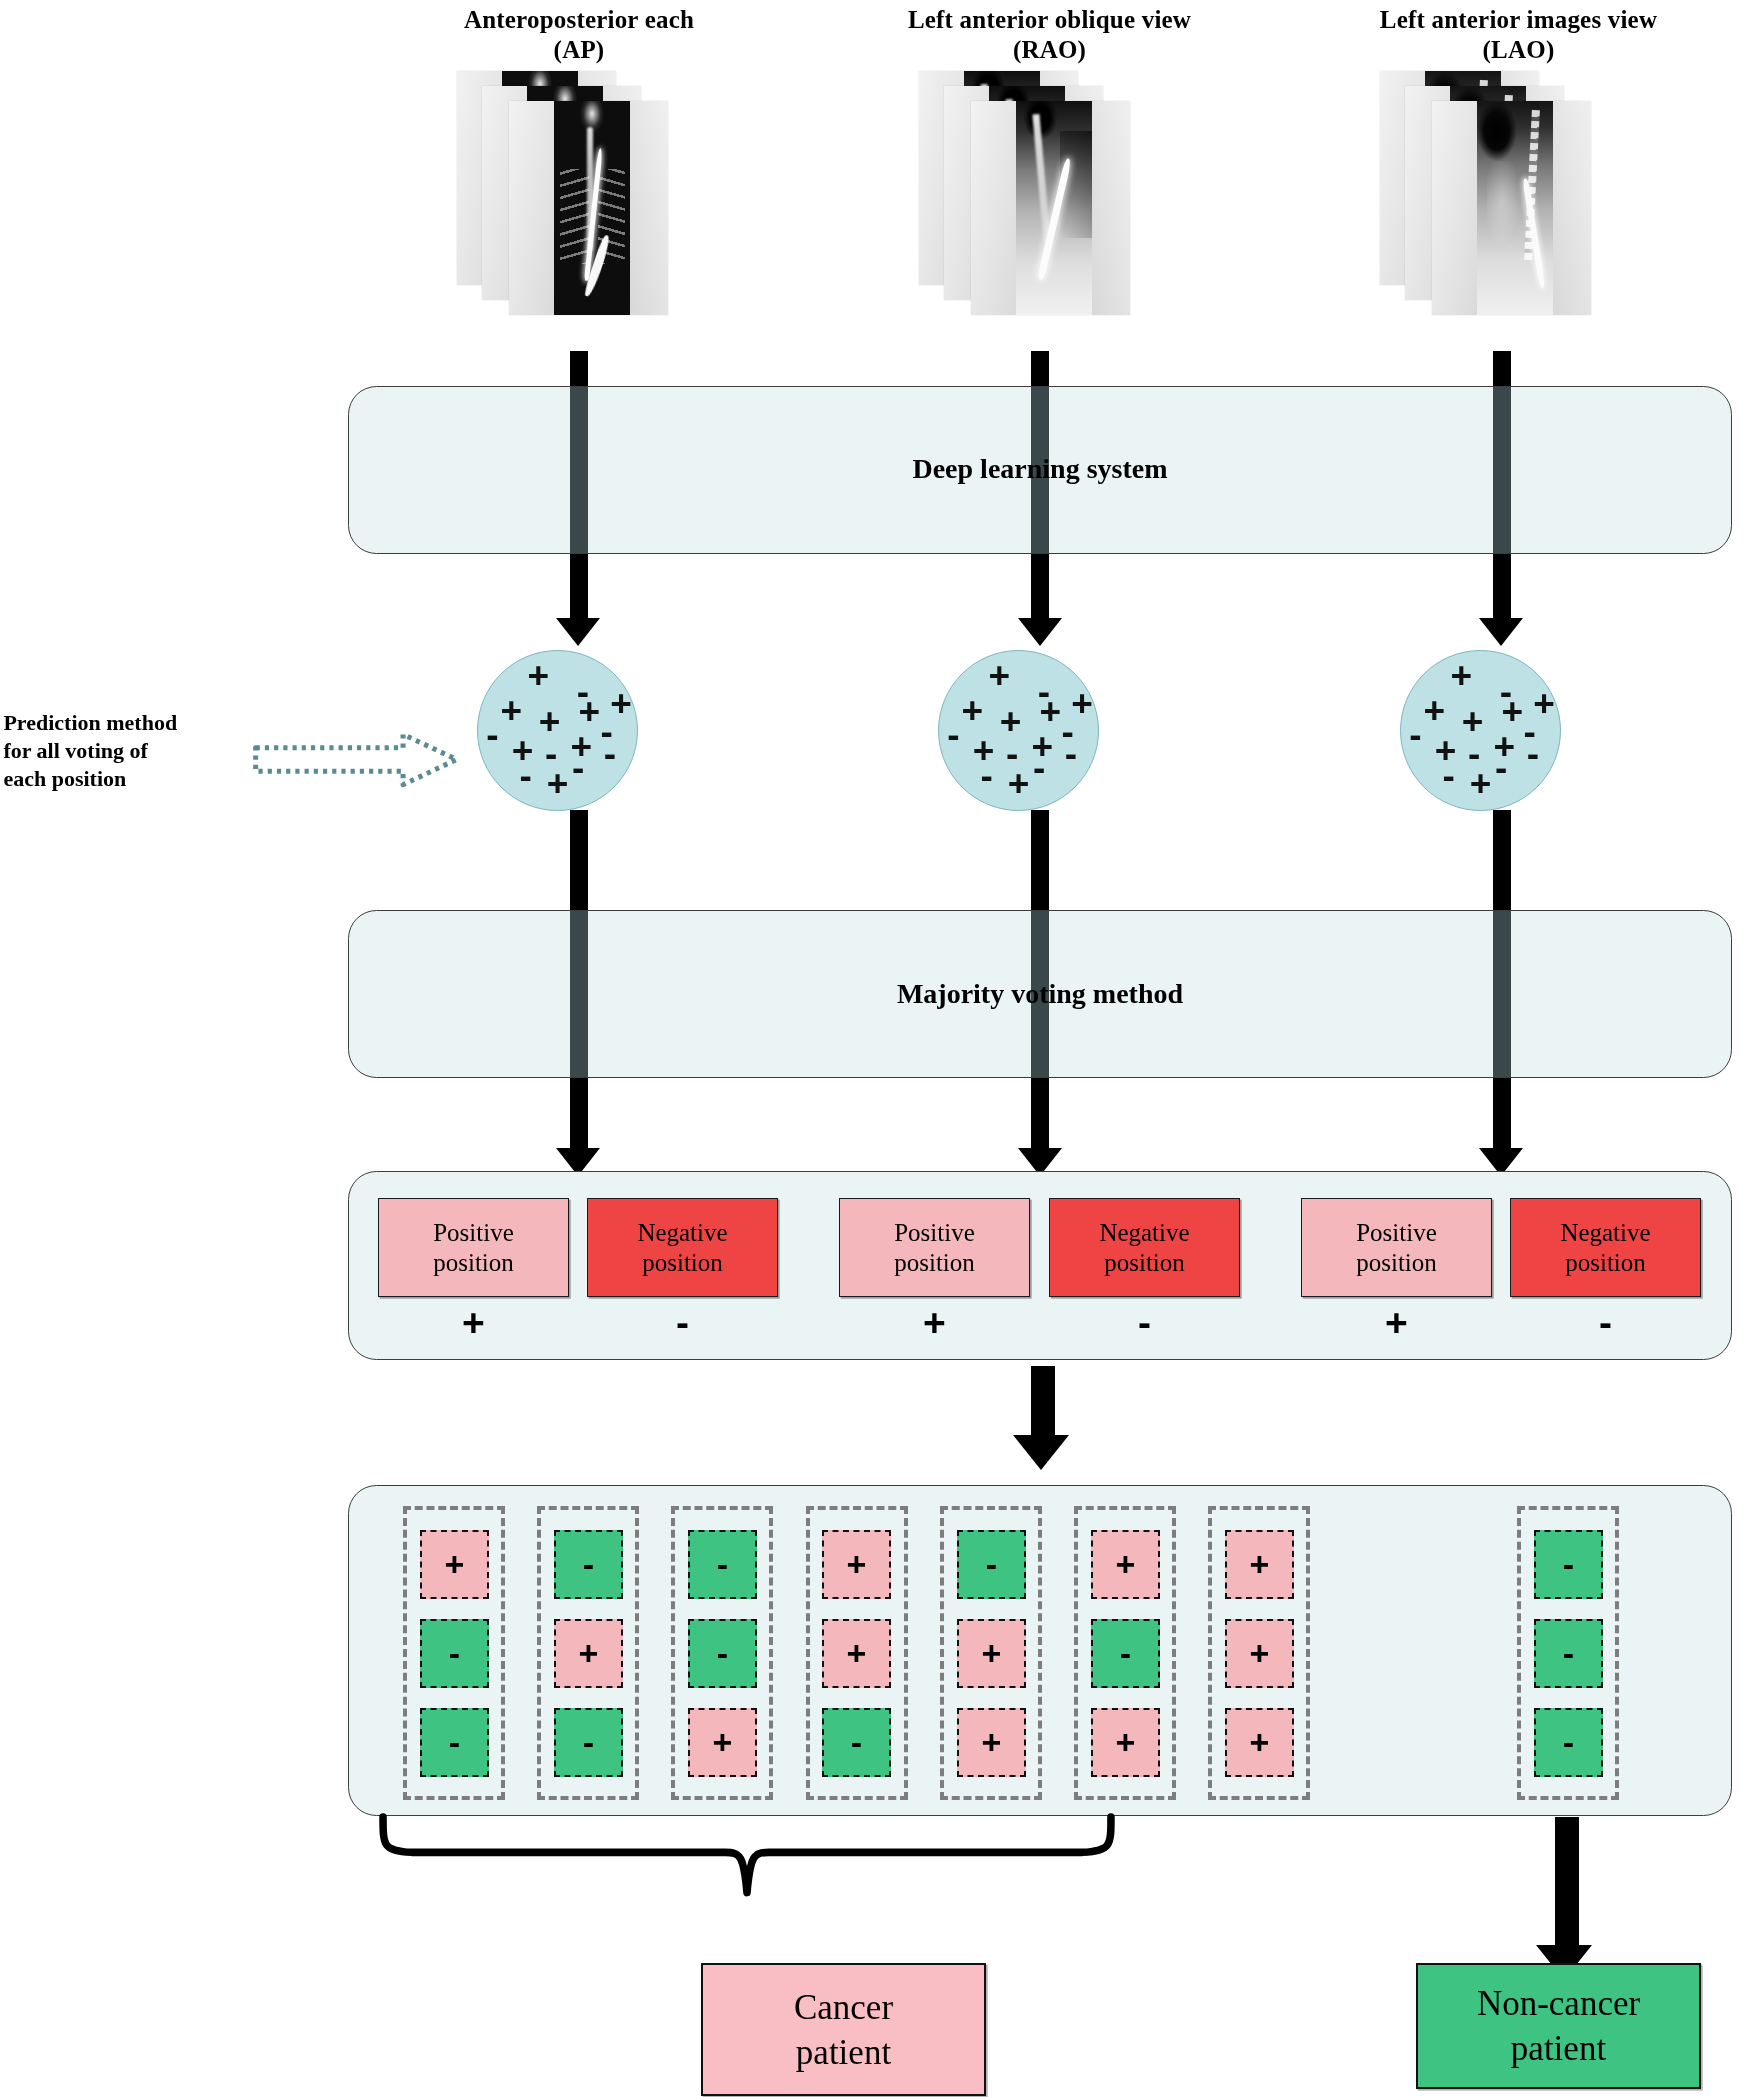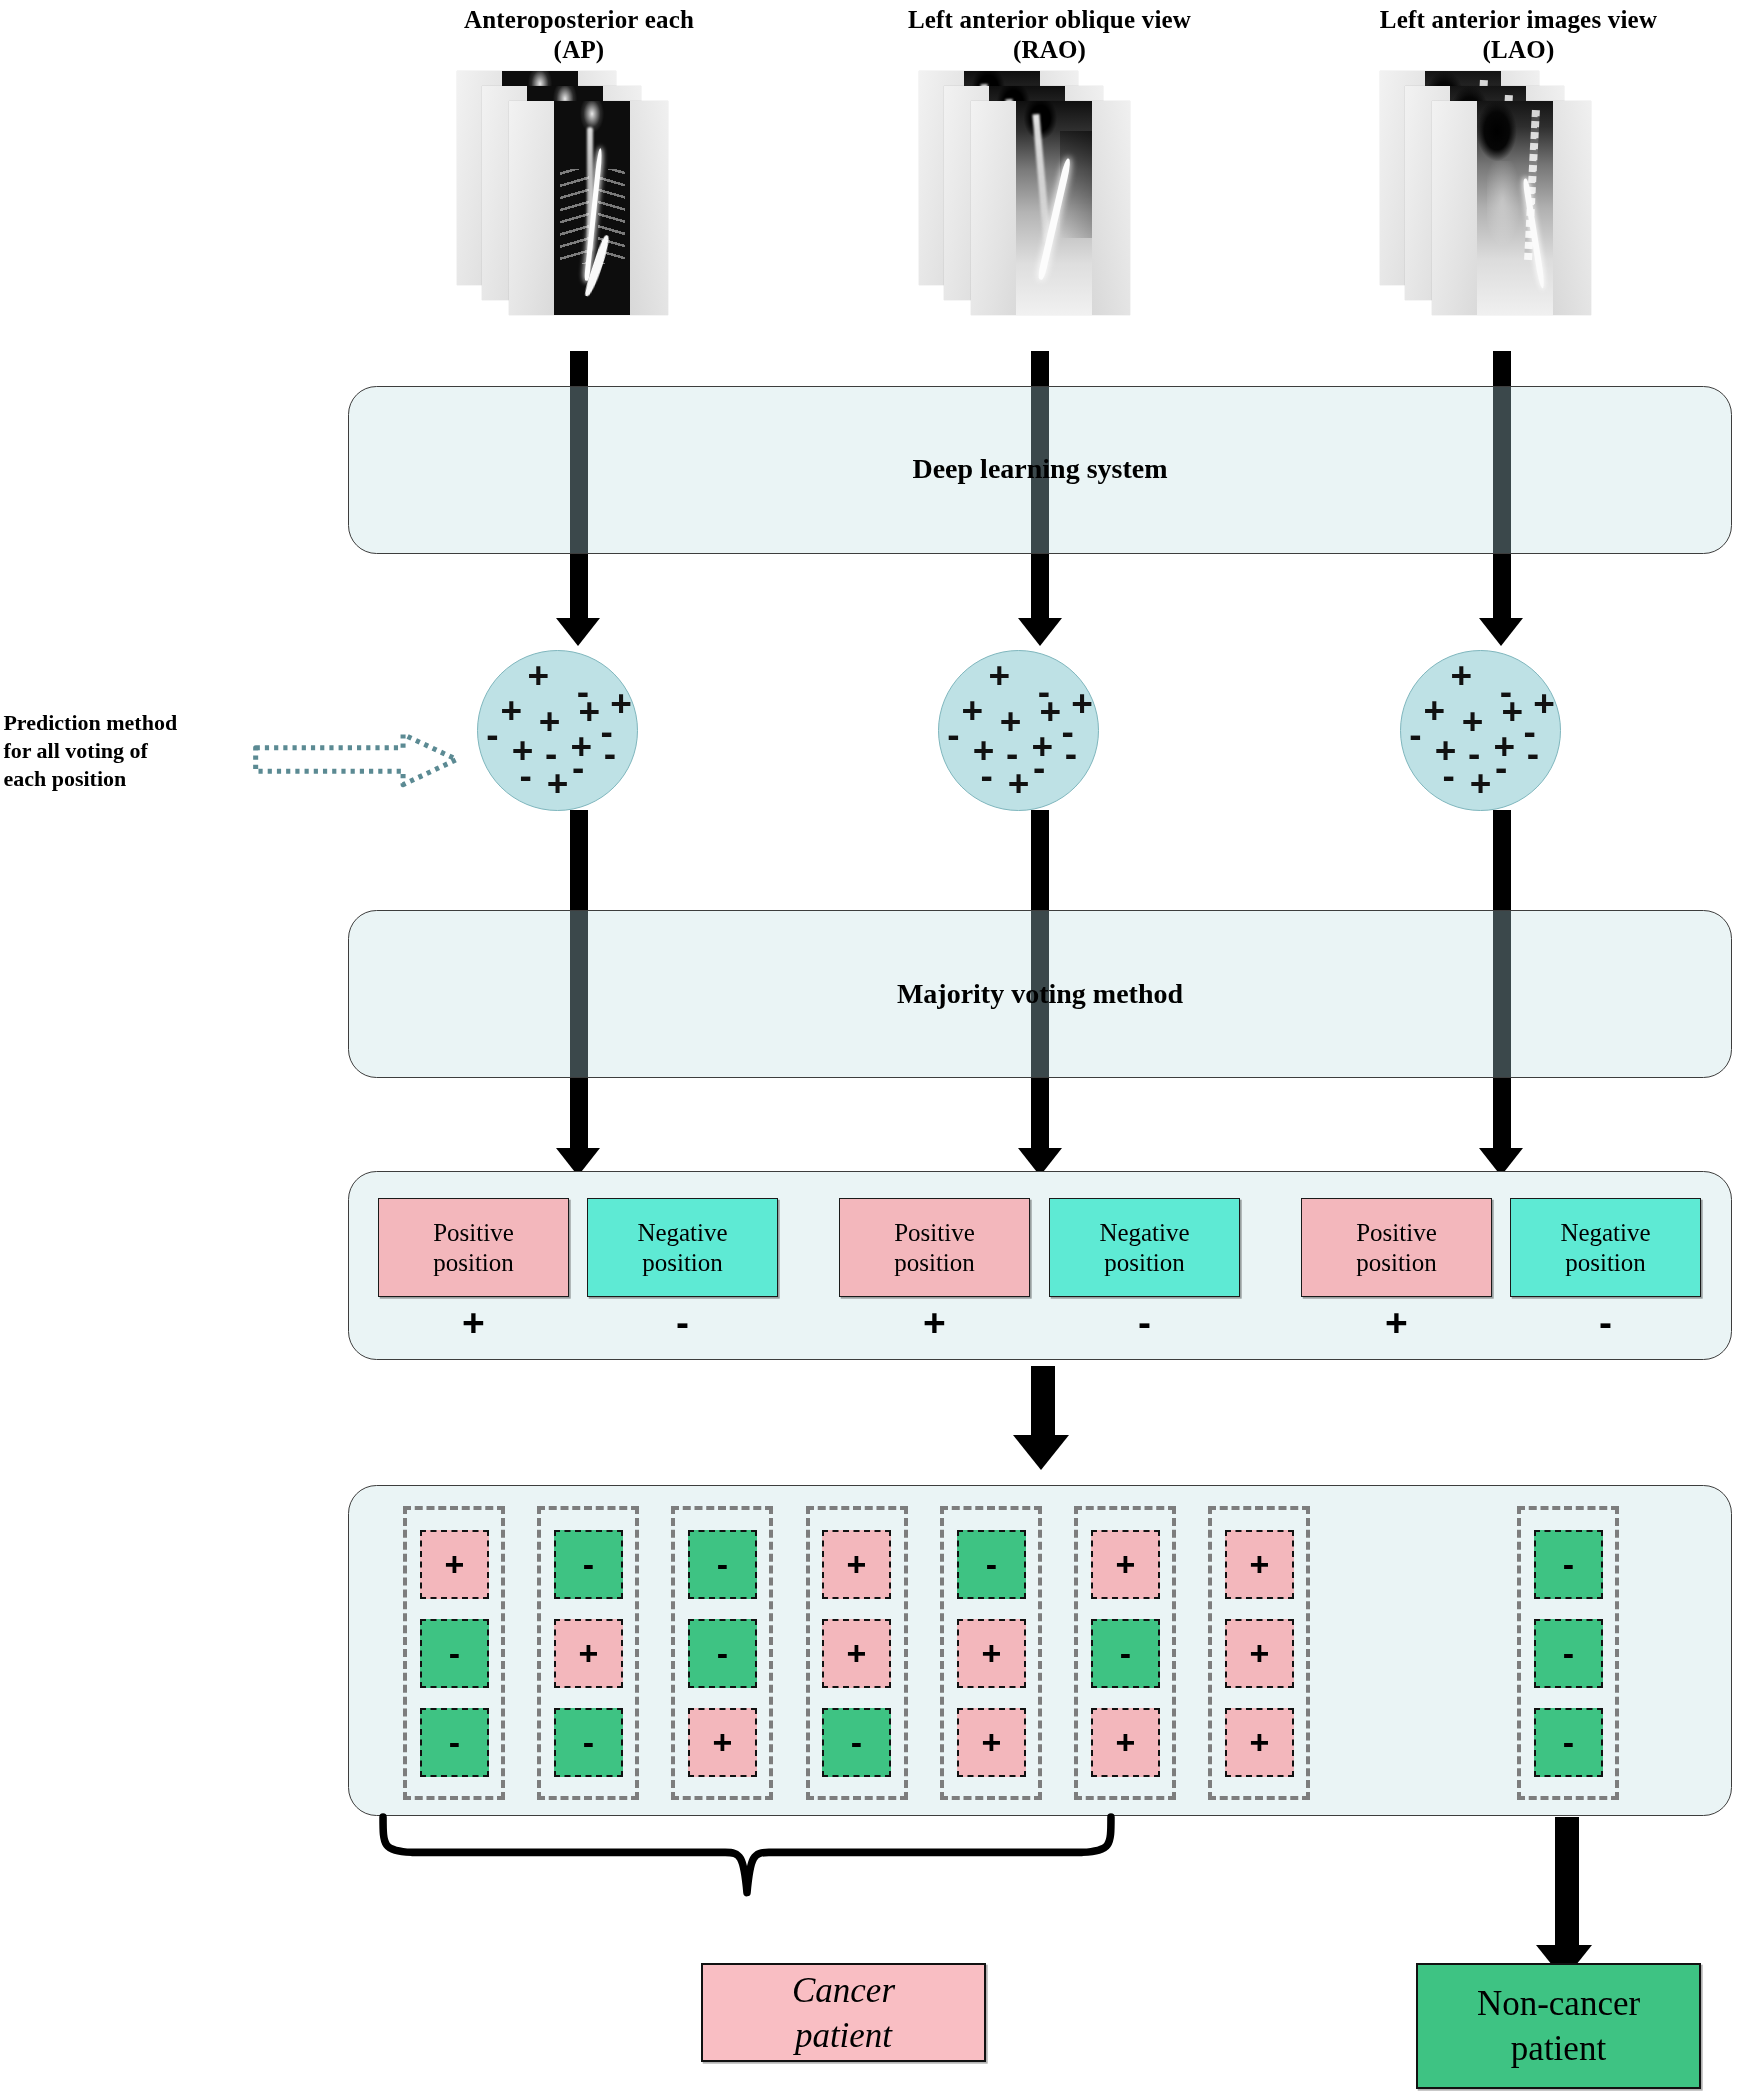--- a/index.html
+++ b/index.html
@@ -100,21 +100,21 @@
 
   
   .dotarrow{position:absolute;}
 
   
   .chip{position:absolute;box-sizing:border-box;border:1.7px solid #1a1a1a;
        display:flex;align-items:center;justify-content:center;text-align:center;
        font-size:25px;line-height:30px;font-family:"Liberation Serif","DejaVu Serif",serif;
        box-shadow:1.7px 1.7px 0 rgba(0,0,0,.35);}
   .chip.pos{background:#f3b7bc;}
-  .chip.neg{background:#5eead4;}
+  .chip.neg{background:#ef4444;}
   .signrow{position:absolute;text-align:center;font-weight:bold;font-size:39px;
        font-family:"Liberation Sans","DejaVu Sans",sans-serif;}
 
   
   .mcol{position:absolute;box-sizing:border-box;border:4.2px dashed #7d7d7d;}
   .cell{position:absolute;box-sizing:border-box;border:2.5px dashed #111;
        display:flex;align-items:center;justify-content:center;
        font-weight:bold;font-size:34px;
        font-family:"Liberation Sans","DejaVu Sans",sans-serif;}
   .cell.pos{background:#f3b7bc;}
@@ -425,21 +425,21 @@
     <div class="cell neg" style="left: 1534px; top: 1708px; width: 69px; height: 69px;">-</div>
   </div>
 
 <svg class="abs" style="left:378px;top:1812px;" width="738" height="126" viewBox="0 0 880 150">
   <path d="M6,6 C6,40 6,46 40,48 L414,48 C432,48 436,52 440,96 C444,52 448,48 466,48 L840,48 C874,46 874,40 874,6" fill="none" stroke="#000" stroke-width="9" stroke-linecap="round" stroke-linejoin="round"></path>
 </svg>
 
 <div class="arrow-shaft" style="left:1555px;top:1817px;width:23.5px;height:134px;"></div>
 <div class="arrow-head" style="left:1536px;top:1945px;border-left-width:28.5px;border-right-width:28.5px;border-top-width:35px;"></div>
 
-<div class="resbox pos" style="left:701px;top:1963px;width:285px;height:99px;font-style:italic;">
+<div class="resbox pos" style="left:701px;top:1963px;width:285px;height:133px;">
   <div>
       <div>Cancer</div>
        <div>patient</div>
     </div>
 </div>
 <div class="resbox neg" style="left:1416px;top:1963px;width:285px;height:126px;">
   <div>
       <div>Non-cancer</div>
        <div>patient</div>
     </div>

